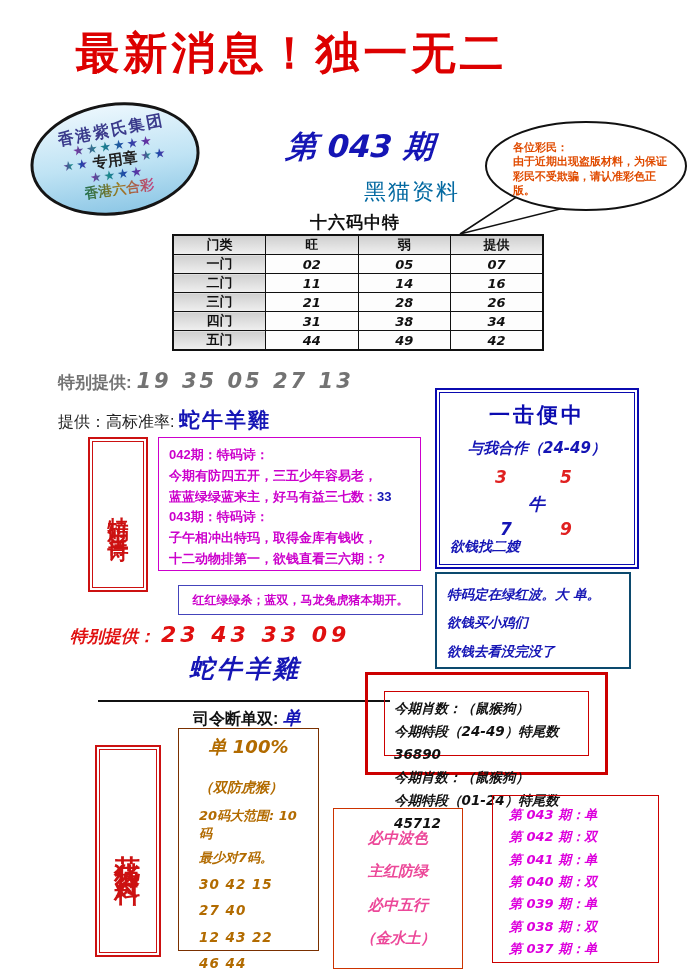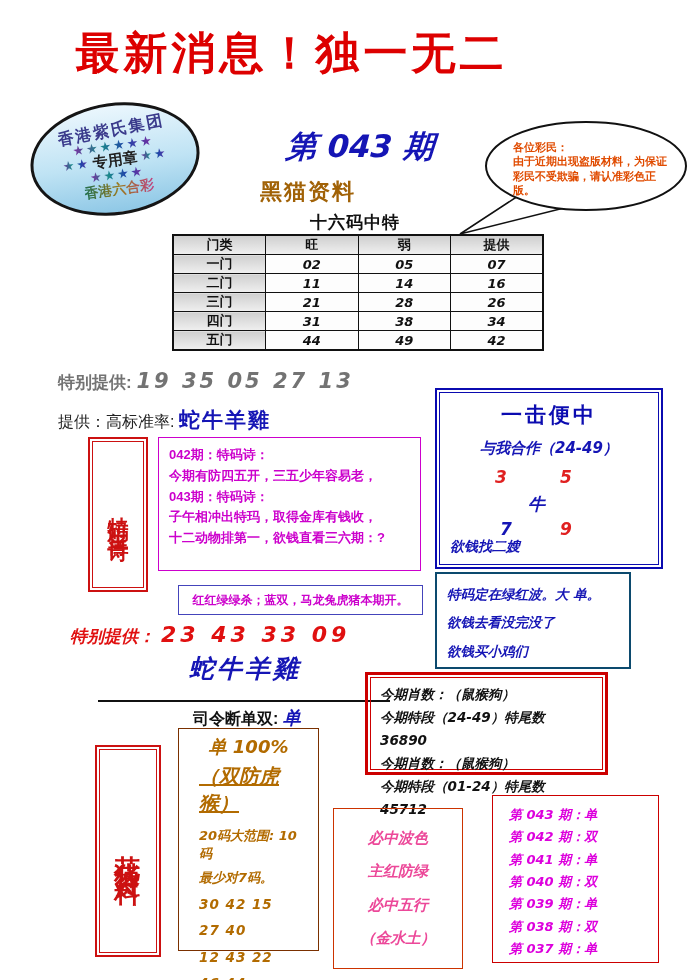--- a/index.html
+++ b/index.html
@@ -24,22 +24,22 @@
     -webkit-background-clip:text; background-clip:text; color:transparent; }
   .stamp-mid-row { display:flex; align-items:center; gap:3px; }
   .stamp-mid { font-size:15px; font-weight:bold; color:#222; }
   .stamp-bottom { font-size:14px; font-weight:bold;
     background:linear-gradient(90deg,#207050,#9a7a20,#c04080);
     -webkit-background-clip:text; background-clip:text; color:transparent; }
 
   
   .issue { left:260px; top:126px; width:200px; text-align:center; color:#1515b5;
     font-size:31px; transform:skewX(-4deg); }
-  .source { left:260px; top:177px; width:200px; text-align:left; color:#a16207;
-    font-size:22px; font-weight:bold; letter-spacing:2px; }
+  .source { left:260px; top:177px; width:200px; text-align:right; color:#0369a1;
+    font-size:22px; font-weight:normal; letter-spacing:2px; }
   .tbl-title { left:260px; top:211px; width:190px; text-align:center; color:#111;
     font-size:17px; font-weight:bold; letter-spacing:1px; }
 
   
   .bubble-svg { left:420px; top:118px; width:270px; height:135px; }
   .bubble-text { left:513px; top:140px; width:155px; font-size:11px; font-weight:bold;
     color:#e04b00; line-height:1.3; white-space:pre-line; }
 
   
   .grid { left:172px; top:234px; width:372px; border-collapse:collapse; table-layout:fixed; }
@@ -64,21 +64,21 @@
   .side1 .vtext { font-size:21px; }
   .side2 { left:95px; top:745px; width:66px; height:212px; }
   .side2 .vtext { font-size:26px; letter-spacing:8px; }
 
   
   .poem { left:158px; top:437px; width:263px; height:134px; border:1px solid #cc00cc;
     padding:7px 10px; color:#cc00cc; font-size:13px; font-weight:bold; line-height:1.6; }
   .poem .blue { color:#1515b5; }
 
   
-  .hitbox { left:435px; top:388px; width:228px; height:181px; border:2px solid #0b0bb0; padding:2px; }
+  .hitbox { left:435px; top:388px; width:204px; height:181px; border:2px solid #0b0bb0; padding:2px; }
   .hitbox-inner { border:1px solid #0b0bb0; width:100%; height:100%; position:relative; }
   .hit-title { left:0; right:0; top:8px; text-align:center; color:#0b0bb0; font-size:21px;
     font-weight:bold; font-family:"Liberation Serif", serif; letter-spacing:3px; }
   .hit-sub { left:0; right:0; top:46px; text-align:center; color:#1515b5; font-size:15px; }
   .hit-n { font-size:17px; }
   .hit-red { color:#e02020; }
   .hit-blue { color:#1515b5; }
   .hit-footer { left:10px; bottom:8px; color:#1515b5; font-size:14px; }
 
   
@@ -94,29 +94,29 @@
   .special-mid .nums { font-size:22px; letter-spacing:4px; }
 
   .zodiac-big { left:140px; top:652px; width:210px; text-align:center; color:#1515b5;
     font-size:25px; letter-spacing:3px; }
   .underline { left:98px; top:700px; width:292px; height:2px; background:#111; }
 
   .commander { left:193px; top:706px; font-size:16px; font-weight:bold; color:#111; }
   .commander .val { color:#1515b5; font-size:18px; }
 
   
-  .shuxiao { left:365px; top:672px; width:243px; height:103px; border:3px solid #cc0000; padding:2px; }
+  .shuxiao { left:365px; top:672px; width:243px; height:103px; border:3px solid #cc0000; padding:16px; }
   .shuxiao-inner { border:1px solid #cc0000; width:100%; height:100%; padding:5px 9px;
     color:#111; font-size:13.5px; line-height:1.7; }
 
   
   .danbox { left:178px; top:728px; width:141px; height:223px; border:1px solid #7a3000;
     padding:6px 20px; color:#b26b00; }
   .dan-l1 { text-align:center; font-size:18px; }
-  .dan-l2 { font-size:20px; margin-top:4px;text-decoration:underline; }
+  .dan-l2 { font-size:14px; margin-top:20px; }
   .dan-l3 { font-size:13px; margin-top:10px; }
   .dan-l4 { font-size:13px; margin-top:6px; }
   .dan-rows { font-size:13.5px; line-height:1.95; margin-top:4px; letter-spacing:1px; }
 
   
   .wavebox { left:333px; top:808px; width:130px; height:161px; border:1px solid #cc3300;
     color:#ec4899; font-size:15px; font-weight:bold; text-align:center;
     display:flex; flex-direction:column; justify-content:space-evenly; padding:6px 2px; }
 
   
@@ -204,42 +204,43 @@
 
 <div class="abs redbox side1">
   <div class="redbox-inner">
       <div class="vtext">特码生肖诗</div>
     </div>
 </div>
 
 <div class="abs poem">
   <div>042期：特码诗：</div>
   <div>今期有防四五开，三五少年容易老，</div>
+  <div><span>蓝蓝绿绿蓝来主，好马有益三七数：</span><span class="blue">33</span></div>
   <div>043期：特码诗：</div>
   <div>子午相冲出特玛，取得金库有钱收，</div>
   <div>十二动物排第一，欲钱直看三六期：?</div>
 </div>
 
 <div class="abs hitbox">
   <div class="hitbox-inner">
     <div class="abs hit-title">一击便中</div>
     <div class="abs hit-sub hand">与我合作（24-49）</div>
     <span class="abs hit-n hit-red hand" style="left:55px; top:74px;">3</span>
     <span class="abs hit-n hit-red hand" style="left:120px; top:74px;">5</span>
     <span class="abs hit-n hit-blue hand" style="left:88px; top:100px;">牛</span>
     <span class="abs hit-n hit-blue hand" style="left:60px; top:126px;">7</span>
     <span class="abs hit-n hit-red hand" style="left:120px; top:126px;">9</span>
     <div class="abs hit-footer hand">欲钱找二嫂</div>
   </div>
 </div>
 
 <div class="abs bluebox hand">
   <div>特码定在绿红波。大 单。</div>
+  <div>欲钱买小鸡们</div>
   <div>欲钱去看没完没了</div>
-  <div>欲钱买小鸡们</div>
 </div>
 
 <div class="abs killbox">红红绿绿杀；蓝双，马龙兔虎猪本期开。</div>
 
 <div class="abs special-mid hand">
   <span>特别提供：</span>
   <span class="nums">23 43 33 09</span>
 </div>
 
 <div class="abs zodiac-big hand">蛇牛羊雞</div>

